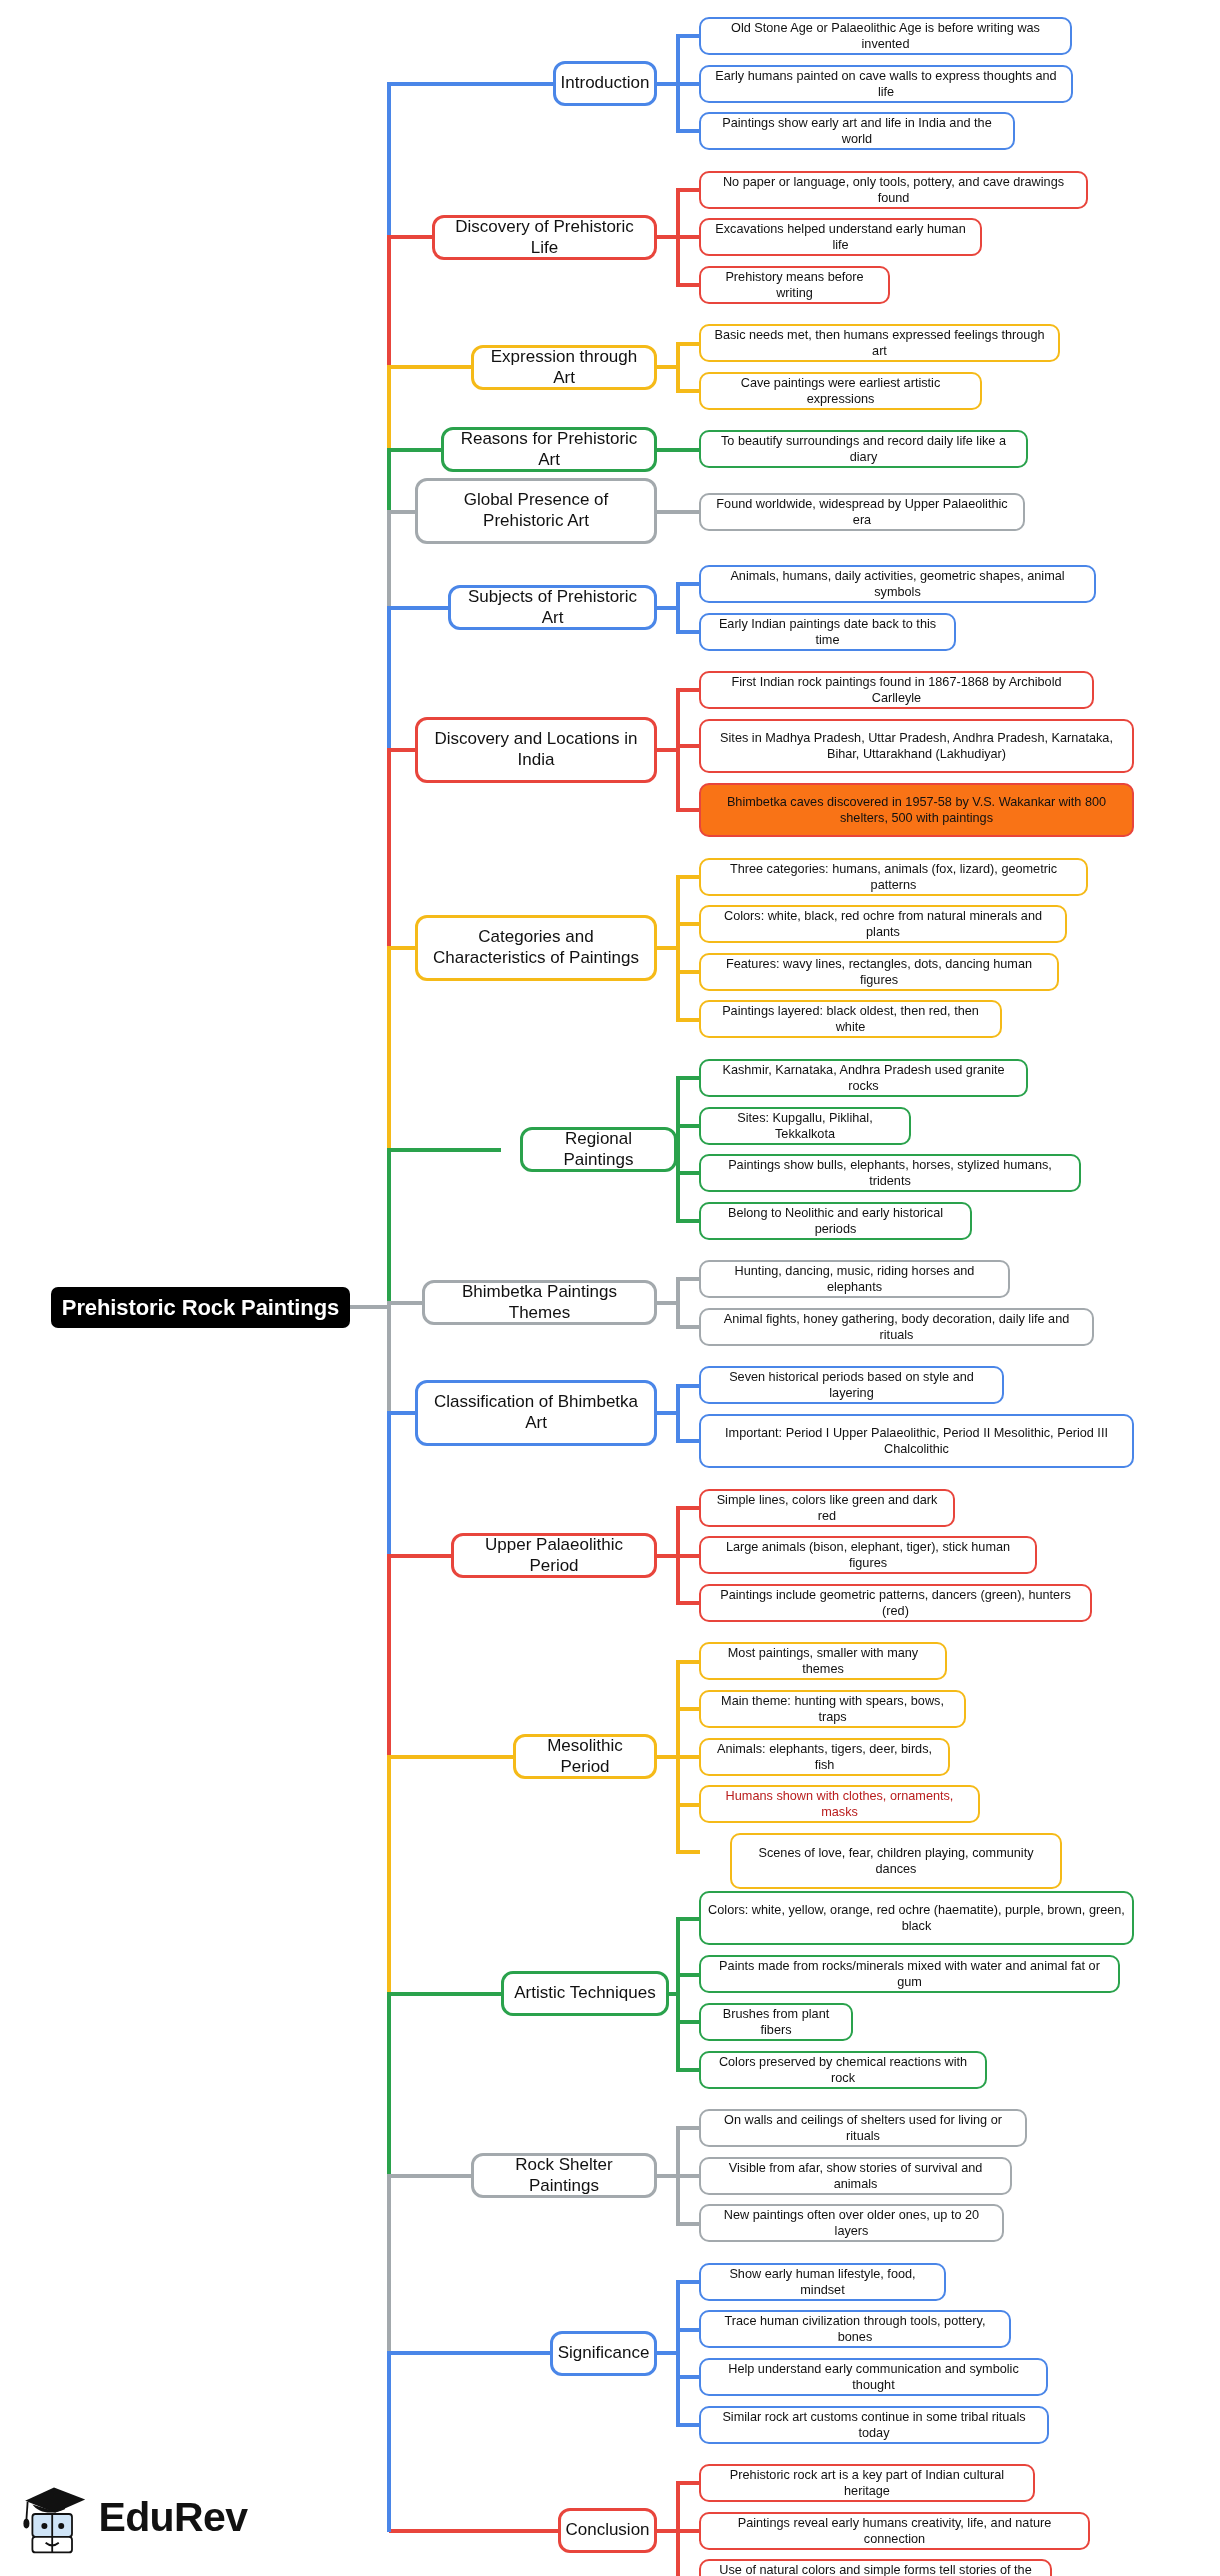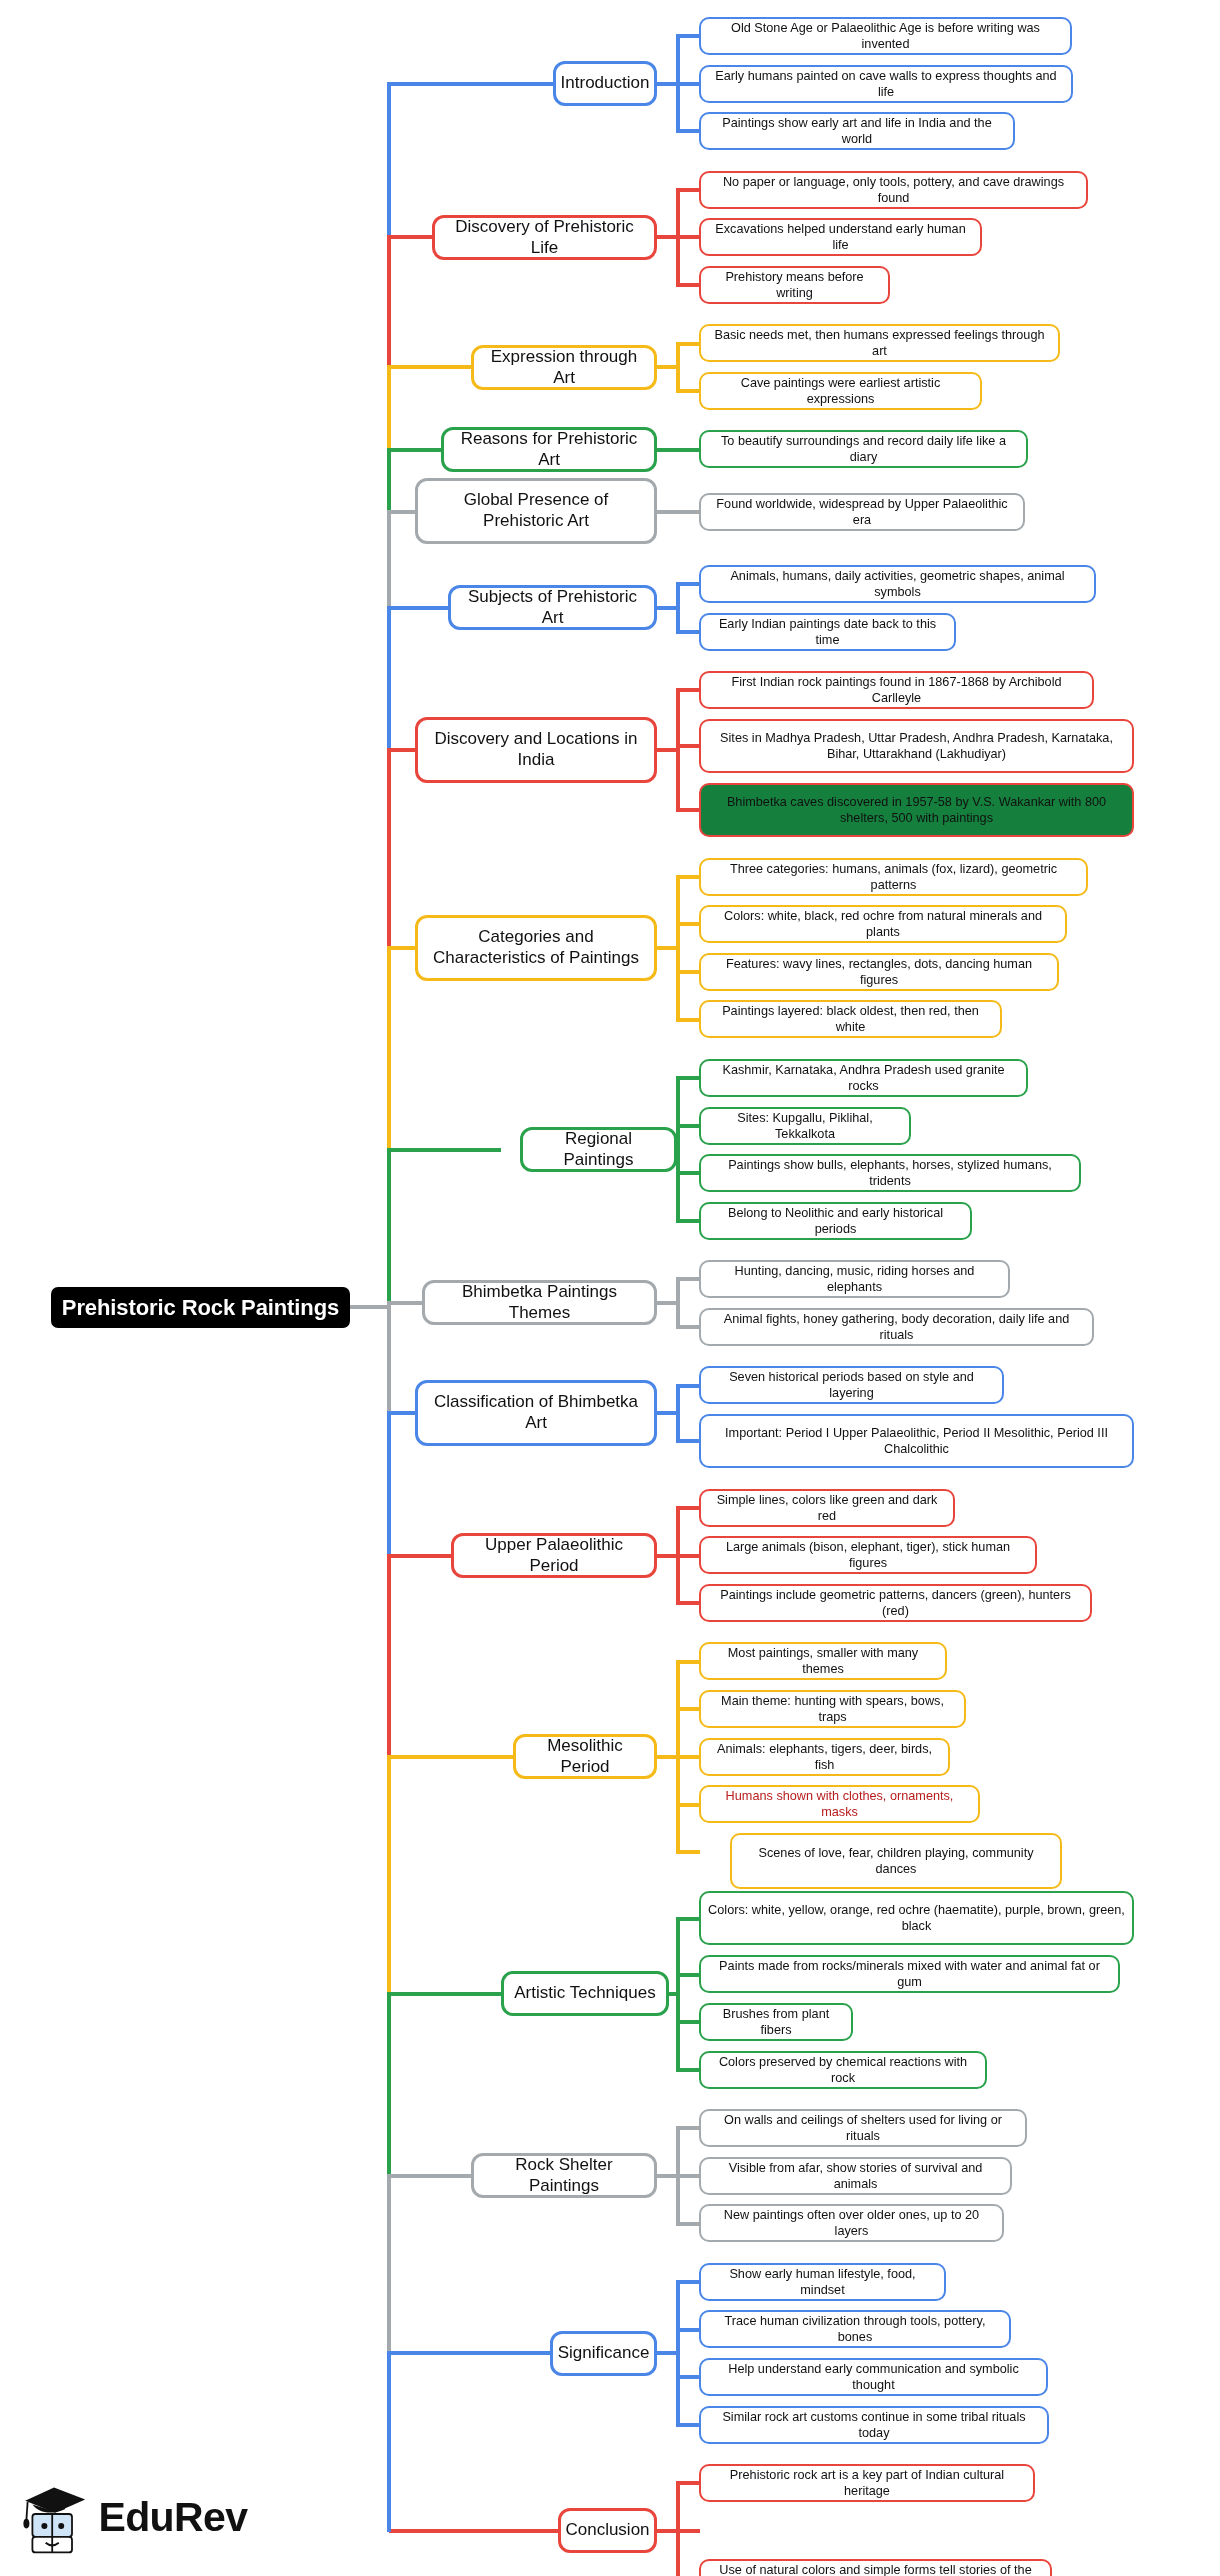--- a/index.html
+++ b/index.html
@@ -152,21 +152,21 @@
     <div class="leaf-node" style="left: 699px; top: 613px; width: 257px; height: 38px; border-color: rgb(74, 134, 232); background: rgb(255, 255, 255); color: rgb(17, 17, 17);">Early Indian paintings date back to this time</div>
     <div class="branch-node" style="left: 448px; top: 585px; width: 209px; height: 45px; border-color: rgb(74, 134, 232); background: rgb(255, 255, 255); color: rgb(17, 17, 17);">Subjects of Prehistoric Art</div>
     <div class="conn" style="left: 676px; top: 690px; width: 3.6px; height: 120px; background: rgb(232, 69, 60);"></div>
     <div class="conn" style="left: 676px; top: 688px; width: 23.5px; height: 3.6px; background: rgb(232, 69, 60);"></div>
     <div class="conn" style="left: 676px; top: 744px; width: 23.5px; height: 3.6px; background: rgb(232, 69, 60);"></div>
     <div class="conn" style="left: 676px; top: 808px; width: 23.5px; height: 3.6px; background: rgb(232, 69, 60);"></div>
     <div class="conn" style="left: 657px; top: 748px; width: 20.5px; height: 3.6px; background: rgb(232, 69, 60);"></div>
     <div class="conn" style="left: 389px; top: 748px; width: 26px; height: 3.6px; background: rgb(232, 69, 60);"></div>
     <div class="leaf-node" style="left: 699px; top: 671px; width: 395px; height: 38px; border-color: rgb(232, 69, 60); background: rgb(255, 255, 255); color: rgb(17, 17, 17);">First Indian rock paintings found in 1867-1868 by Archibold Carlleyle</div>
     <div class="leaf-node" style="left: 699px; top: 719px; width: 435px; height: 54px; border-color: rgb(232, 69, 60); background: rgb(255, 255, 255); color: rgb(17, 17, 17);">Sites in Madhya Pradesh, Uttar Pradesh, Andhra Pradesh, Karnataka, Bihar, Uttarakhand (Lakhudiyar)</div>
-    <div class="leaf-node" style="left: 699px; top: 783px; width: 435px; height: 54px; border-color: rgb(232, 69, 60); background: #15803d; color: rgb(17, 17, 17);">Bhimbetka caves discovered in 1957-58 by V.S. Wakankar with 800 shelters, 500 with paintings</div>
+    <div class="leaf-node" style="left: 699px; top: 783px; width: 435px; height: 54px; border-color: rgb(232, 69, 60); background: #f97316; color: rgb(17, 17, 17);">Bhimbetka caves discovered in 1957-58 by V.S. Wakankar with 800 shelters, 500 with paintings</div>
     <div class="branch-node" style="left: 415px; top: 717px; width: 242px; height: 66px; border-color: rgb(232, 69, 60); background: rgb(255, 255, 255); color: rgb(17, 17, 17);">Discovery and Locations in India</div>
     <div class="conn" style="left: 676px; top: 877px; width: 3.6px; height: 143px; background: rgb(245, 186, 24);"></div>
     <div class="conn" style="left: 676px; top: 875px; width: 23.5px; height: 3.6px; background: rgb(245, 186, 24);"></div>
     <div class="conn" style="left: 676px; top: 922px; width: 23.5px; height: 3.6px; background: rgb(245, 186, 24);"></div>
     <div class="conn" style="left: 676px; top: 970px; width: 23.5px; height: 3.6px; background: rgb(245, 186, 24);"></div>
     <div class="conn" style="left: 676px; top: 1018px; width: 23.5px; height: 3.6px; background: rgb(245, 186, 24);"></div>
     <div class="conn" style="left: 657px; top: 946px; width: 20.5px; height: 3.6px; background: rgb(245, 186, 24);"></div>
     <div class="conn" style="left: 389px; top: 946px; width: 26px; height: 3.6px; background: rgb(245, 186, 24);"></div>
     <div class="leaf-node" style="left: 699px; top: 858px; width: 389px; height: 38px; border-color: rgb(245, 186, 24); background: rgb(255, 255, 255); color: rgb(17, 17, 17);">Three categories: humans, animals (fox, lizard), geometric patterns</div>
     <div class="leaf-node" style="left: 699px; top: 905px; width: 368px; height: 38px; border-color: rgb(245, 186, 24); background: rgb(255, 255, 255); color: rgb(17, 17, 17);">Colors: white, black, red ochre from natural minerals and plants</div>
@@ -258,20 +258,21 @@
     <div class="leaf-node" style="left: 699px; top: 2310px; width: 312px; height: 38px; border-color: rgb(74, 134, 232); background: rgb(255, 255, 255); color: rgb(17, 17, 17);">Trace human civilization through tools, pottery, bones</div>
     <div class="leaf-node" style="left: 699px; top: 2358px; width: 349px; height: 38px; border-color: rgb(74, 134, 232); background: rgb(255, 255, 255); color: rgb(17, 17, 17);">Help understand early communication and symbolic thought</div>
     <div class="leaf-node" style="left: 699px; top: 2406px; width: 350px; height: 38px; border-color: rgb(74, 134, 232); background: rgb(255, 255, 255); color: rgb(17, 17, 17);">Similar rock art customs continue in some tribal rituals today</div>
     <div class="branch-node" style="left: 550px; top: 2331px; width: 107px; height: 45px; border-color: rgb(74, 134, 232); background: rgb(255, 255, 255); color: rgb(17, 17, 17);">Significance</div>
     <div class="conn" style="left: 676px; top: 2483px; width: 3.6px; height: 95px; background: rgb(232, 69, 60);"></div>
     <div class="conn" style="left: 676px; top: 2481px; width: 23.5px; height: 3.6px; background: rgb(232, 69, 60);"></div>
     <div class="conn" style="left: 676px; top: 2529px; width: 23.5px; height: 3.6px; background: rgb(232, 69, 60);"></div>
     <div class="conn" style="left: 657px; top: 2529px; width: 20.5px; height: 3.6px; background: rgb(232, 69, 60);"></div>
     <div class="conn" style="left: 389px; top: 2529px; width: 169px; height: 3.6px; background: rgb(232, 69, 60);"></div>
     <div class="leaf-node" style="left: 699px; top: 2464px; width: 336px; height: 38px; border-color: rgb(232, 69, 60); background: rgb(255, 255, 255); color: rgb(17, 17, 17);">Prehistoric rock art is a key part of Indian cultural heritage</div>
+    <div class="leaf-node" style="left: 699px; top: 2512px; width: 391px; height: 38px; border-color: rgb(232, 69, 60); background: rgb(255, 255, 255); color: rgb(17, 17, 17);">Paintings reveal early humans creativity, life, and nature connection</div>
     <div class="leaf-node" style="left: 699px; top: 2559px; width: 353px; height: 38px; border-color: rgb(232, 69, 60); background: rgb(255, 255, 255); color: rgb(17, 17, 17);">Use of natural colors and simple forms tell stories of the past</div>
     <div class="branch-node" style="left: 558px; top: 2508px; width: 99px; height: 45px; border-color: rgb(232, 69, 60); background: rgb(255, 255, 255); color: rgb(17, 17, 17);">Conclusion</div>
     <div class="conn" style="left: 387px; top: 82px; width: 3.6px; height: 157px; background: rgb(74, 134, 232);"></div>
     <div class="conn" style="left: 387px; top: 235px; width: 3.6px; height: 134px; background: rgb(232, 69, 60);"></div>
     <div class="conn" style="left: 387px; top: 365px; width: 3.6px; height: 86px; background: rgb(245, 186, 24);"></div>
     <div class="conn" style="left: 387px; top: 448px; width: 3.6px; height: 66px; background: rgb(42, 162, 76);"></div>
     <div class="conn" style="left: 387px; top: 510px; width: 3.6px; height: 100px; background: rgb(163, 169, 173);"></div>
     <div class="conn" style="left: 387px; top: 606px; width: 3.6px; height: 146px; background: rgb(74, 134, 232);"></div>
     <div class="conn" style="left: 387px; top: 748px; width: 3.6px; height: 202px; background: rgb(232, 69, 60);"></div>
     <div class="conn" style="left: 387px; top: 946px; width: 3.6px; height: 205px; background: rgb(245, 186, 24);"></div>

